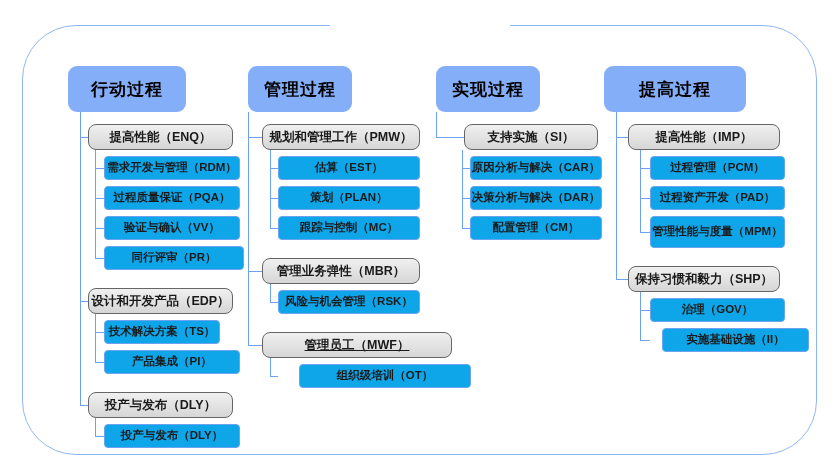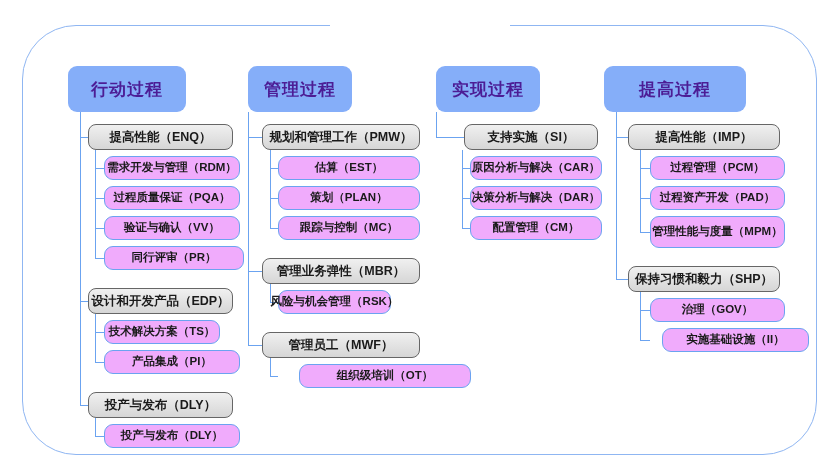--- a/index.html
+++ b/index.html
@@ -49,21 +49,21 @@
     justify-content: center;
     z-index: 6;
   }
 
   
   .col-header {
     position: absolute;
     height: 46px;
     background: #85aef9;
     border-radius: 9px;
-    color: #4c1d95;
+    color: #000000;
     font-size: 17px;
     font-weight: 700;
     letter-spacing: 1px;
     display: flex;
     align-items: center;
     justify-content: center;
     z-index: 4;
   }
 
   
@@ -86,23 +86,23 @@
     justify-content: center;
     text-align: center;
     z-index: 3;
     white-space: nowrap;
   }
 
   
   .leaf-box {
     position: absolute;
     height: 24px;
-    background: #f0abfc;
+    background: #0ea5e9;
     border: 1.3px solid #6ba3f0;
-    border-radius: 9px;
+    border-radius: 4px;
     color: #1a1a1a;
     font-size: 11.5px;
     font-weight: 700;
     display: flex;
     align-items: center;
     justify-content: center;
     text-align: center;
     line-height: 1.15;
     z-index: 3;
     white-space: nowrap;
@@ -150,24 +150,24 @@
       <div class="col-header" style="left: 248px; top: 66px; width: 104px;">管理过程</div>
       <div class="group-box" style="left: 262px; top: 124px; width: 158px;">规划和管理工作（PMW）</div>
       <div class="leaf-box" style="left: 278px; top: 156px; width: 142px;">估算（EST）</div>
       <div class="line h" style="left: 270px; top: 168px; width: 8px;"></div>
       <div class="leaf-box" style="left: 278px; top: 186px; width: 142px;">策划（PLAN）</div>
       <div class="line h" style="left: 270px; top: 198px; width: 8px;"></div>
       <div class="leaf-box" style="left: 278px; top: 216px; width: 142px;">跟踪与控制（MC）</div>
       <div class="line h" style="left: 270px; top: 228px; width: 8px;"></div>
       <div class="line v" style="left: 270px; top: 150px; height: 78px;"></div>
       <div class="group-box" style="left: 262px; top: 258px; width: 158px;">管理业务弹性（MBR）</div>
-      <div class="leaf-box" style="left: 278px; top: 290px; width: 113px;">风险与机会管理（RSK）</div>
+      <div class="leaf-box" style="left: 278px; top: 290px; width: 142px;">风险与机会管理（RSK）</div>
       <div class="line h" style="left: 270px; top: 302px; width: 8px;"></div>
       <div class="line v" style="left: 270px; top: 284px; height: 18px;"></div>
-      <div class="group-box" style="left: 262px; top: 332px; width: 158px;">管理员工（MWF）</div>
+      <div class="group-box" style="left: 262px; top: 332px; width: 190px; text-decoration: underline;">管理员工（MWF）</div>
       <div class="leaf-box" style="left: 278px; top: 364px; width: 172px; margin-left: 21px;">组织级培训（OT）</div>
       <div class="line h" style="left: 270px; top: 376px; width: 8px;"></div>
       <div class="line v" style="left: 270px; top: 358px; height: 18px;"></div>
       <div class="line v" style="left: 248px; top: 112px; height: 233px;"></div>
       <div class="line h" style="left: 248px; top: 137px; width: 14px;"></div>
       <div class="line h" style="left: 248px; top: 271px; width: 14px;"></div>
       <div class="line h" style="left: 248px; top: 345px; width: 14px;"></div>
       <div class="col-header" style="left: 436px; top: 66px; width: 104px;">实现过程</div>
       <div class="group-box" style="left: 464px; top: 124px; width: 134px;">支持实施（SI）</div>
       <div class="leaf-box" style="left: 470px; top: 156px; width: 132px;">原因分析与解决（CAR）</div>

